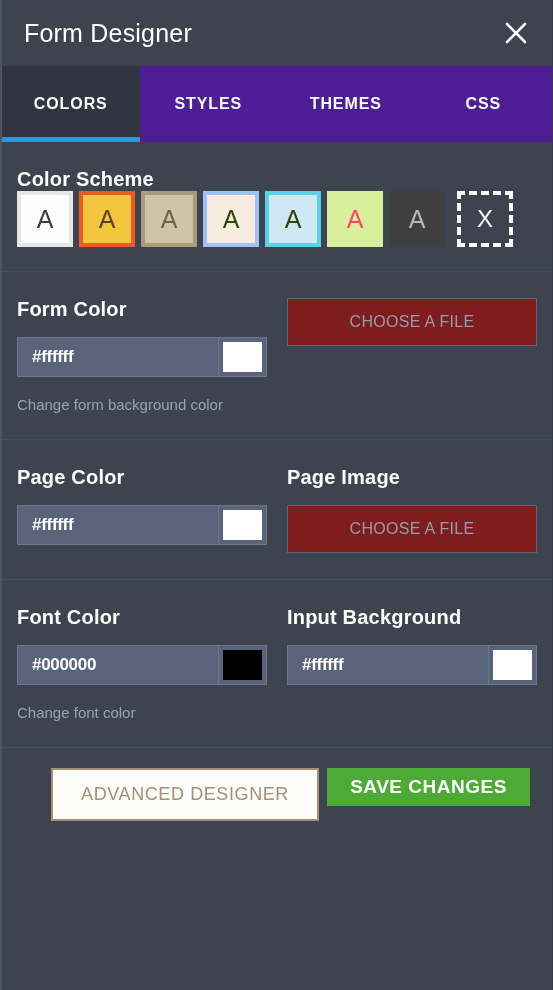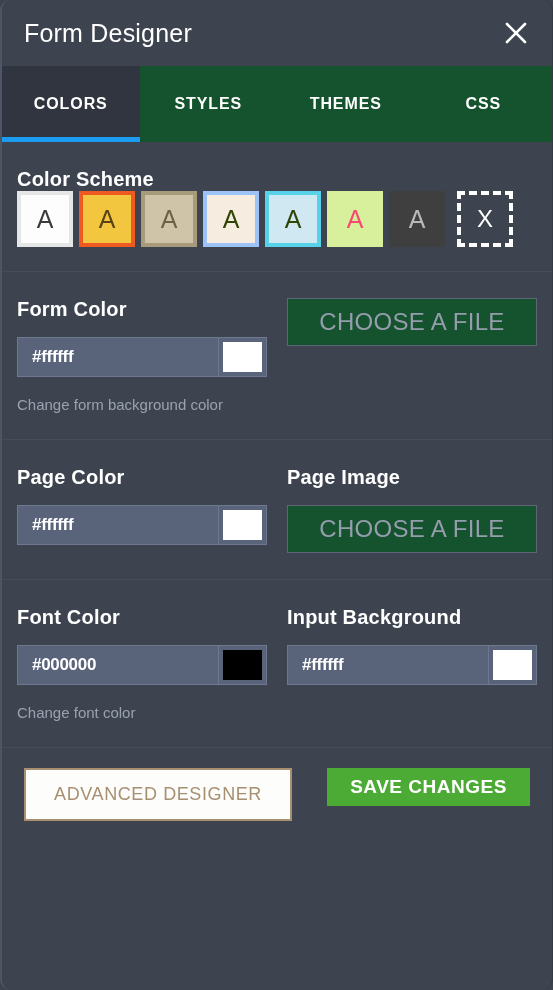--- a/index.html
+++ b/index.html
@@ -15,21 +15,20 @@
   .panel {
     position: relative;
     width: 553px;
     height: 990px;
     background: #3d4450;
     border-left: 2px solid #4d5666;
     border-right: 1px solid #333945;
     display: flex;
     flex-direction: column;
     overflow: hidden;
-    border-radius: 11px;
   }
 
   
   .header {
     position: relative;
     height: 66px;
     flex: 0 0 66px;
     background: #3d4450;
     display: flex;
     align-items: center;
@@ -52,21 +51,21 @@
     justify-content: center;
     cursor: pointer;
   }
   .close-btn svg { display: block; }
 
   
   .tabs {
     position: relative;
     height: 76px;
     flex: 0 0 76px;
-    background: #14532d;
+    background: #4c1d95;
     display: flex;
     align-items: stretch;
     justify-content: space-between;
   }
   .tab {
     flex: 1 1 0;
     position: relative;
     display: flex;
     align-items: center;
     justify-content: center;
@@ -170,25 +169,25 @@
   .hint {
     margin-top: 19px;
     color: #9aa2b0;
     font-size: 15px;
     font-weight: 400;
   }
 
   .file-btn {
     width: 100%;
     height: 48px;
-    background: #14532d;
+    background: #7f1d1d;
     border: 1px solid #5d6678;
     color: #959dad;
     font-family: "Liberation Sans", sans-serif;
-    font-size: 24px;
+    font-size: 16px;
     font-weight: 400;
     letter-spacing: .3px;
     cursor: pointer;
   }
 
   
   .footer {
     flex: 0 0 auto;
     padding: 20px 22px 0 22px;
     display: flex;
@@ -199,20 +198,21 @@
     width: 268px;
     height: 53px;
     background: #fdfdfb;
     border: 2px solid #a78f71;
     color: #a78f71;
     font-family: "Liberation Sans", sans-serif;
     font-size: 18px;
     font-weight: 400;
     letter-spacing: .6px;
     cursor: pointer;
+    margin-left: 27px;
   }
   .btn-save {
     width: 203px;
     height: 38px;
     background: #4cab35;
     border: none;
     color: #ffffff;
     font-family: "Liberation Sans", sans-serif;
     font-size: 19px;
     font-weight: 700;

